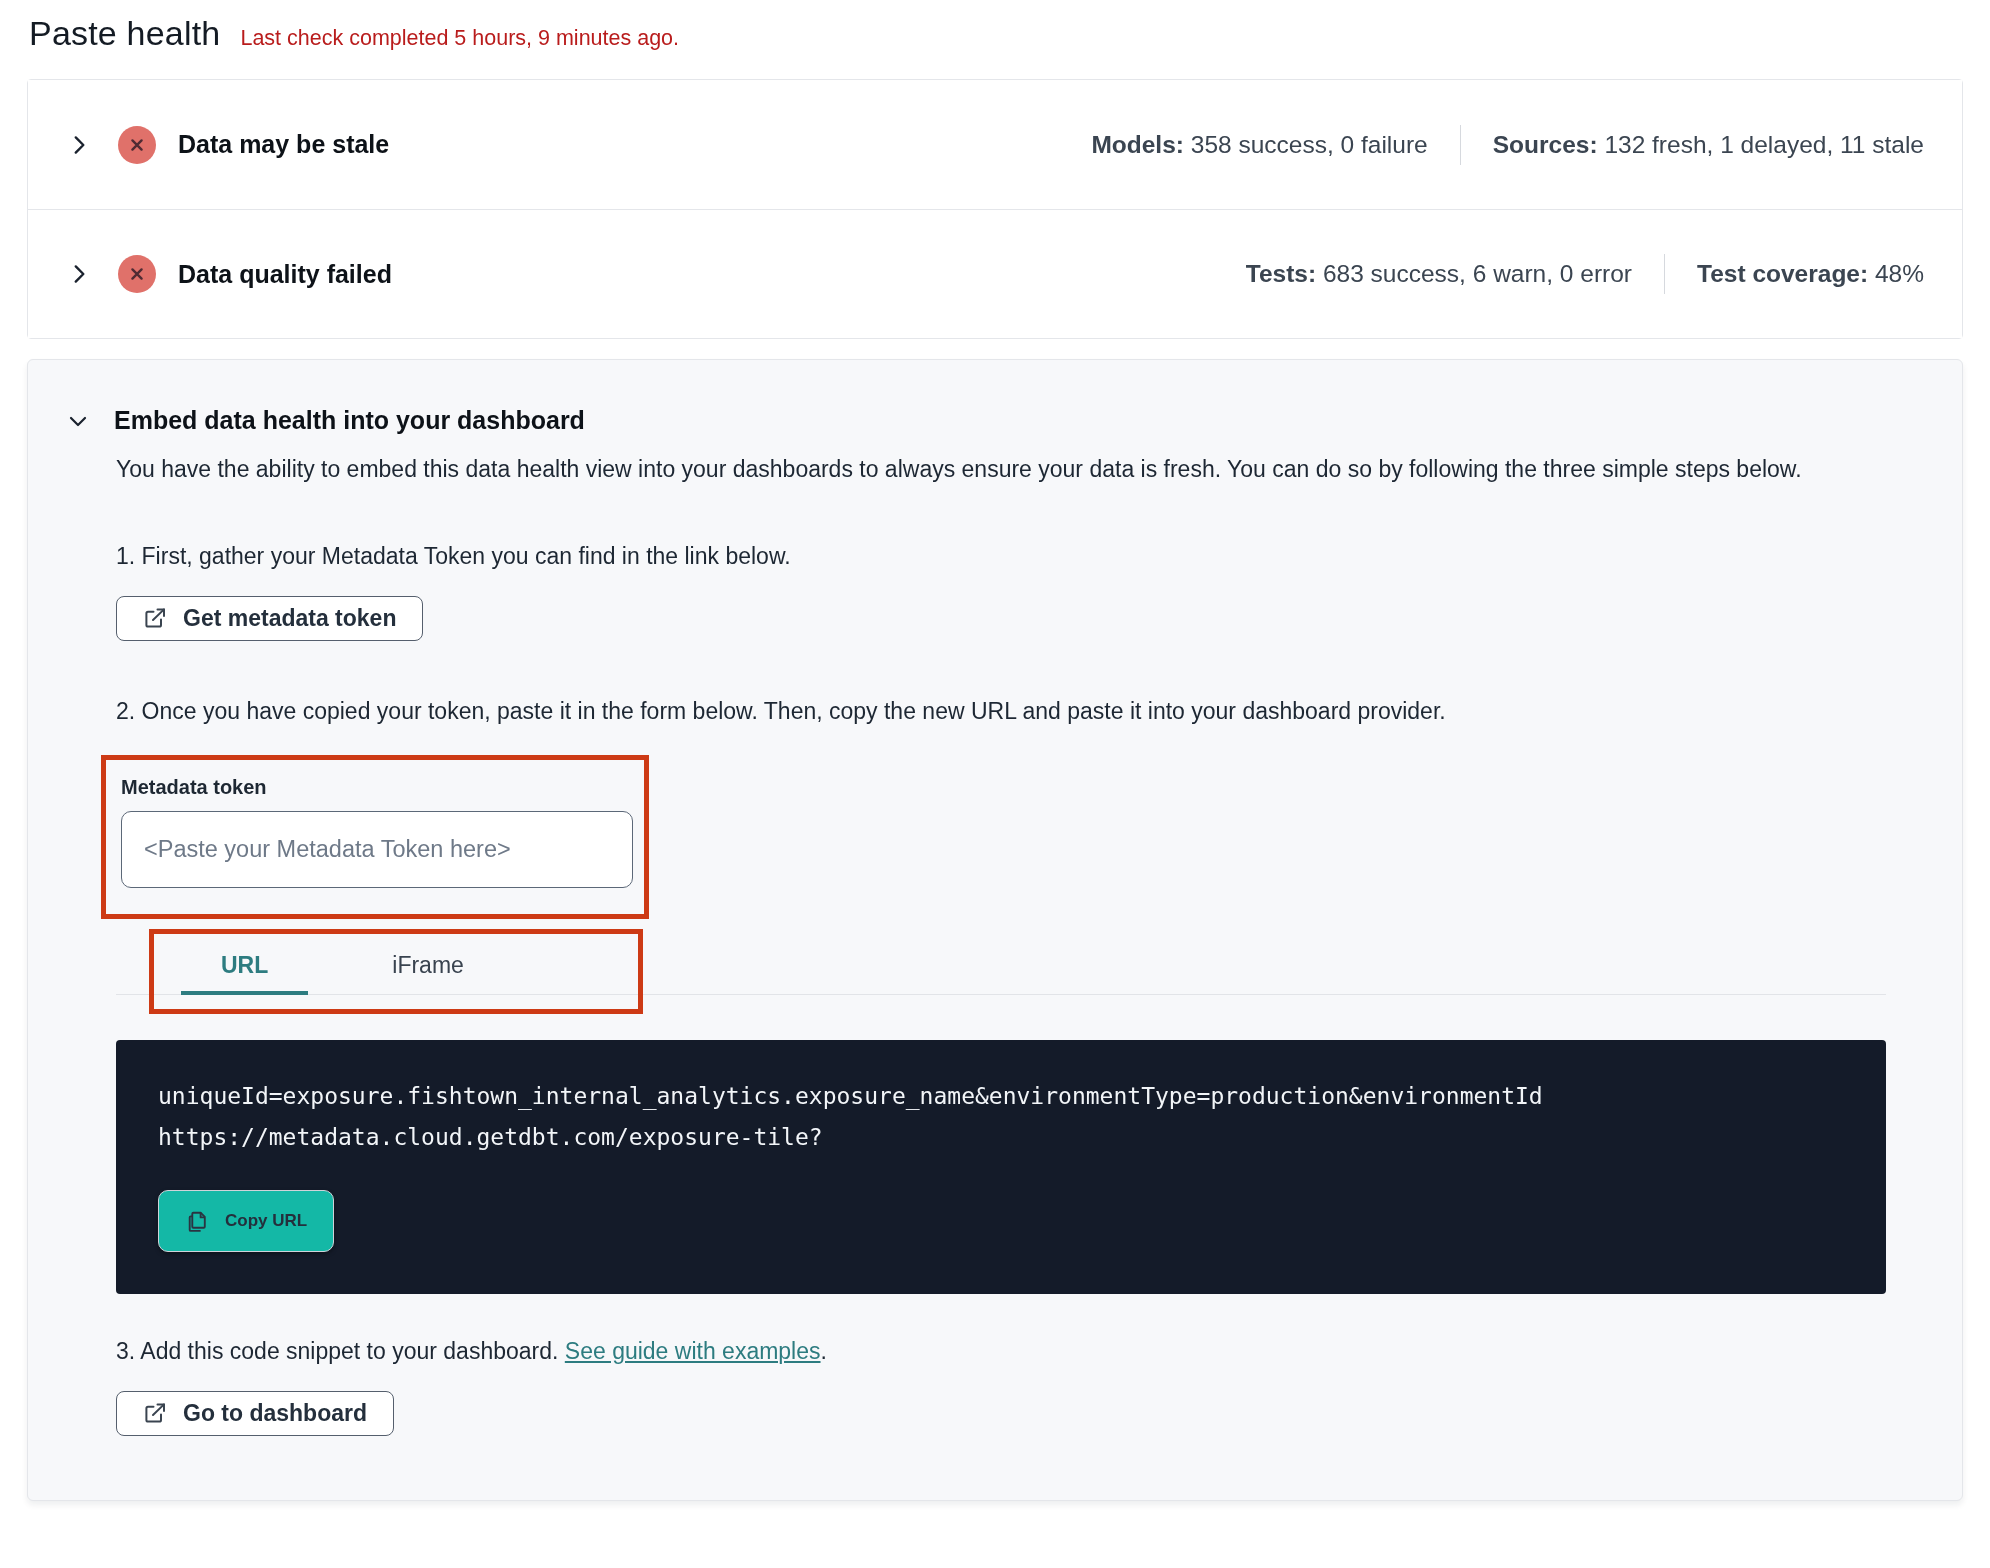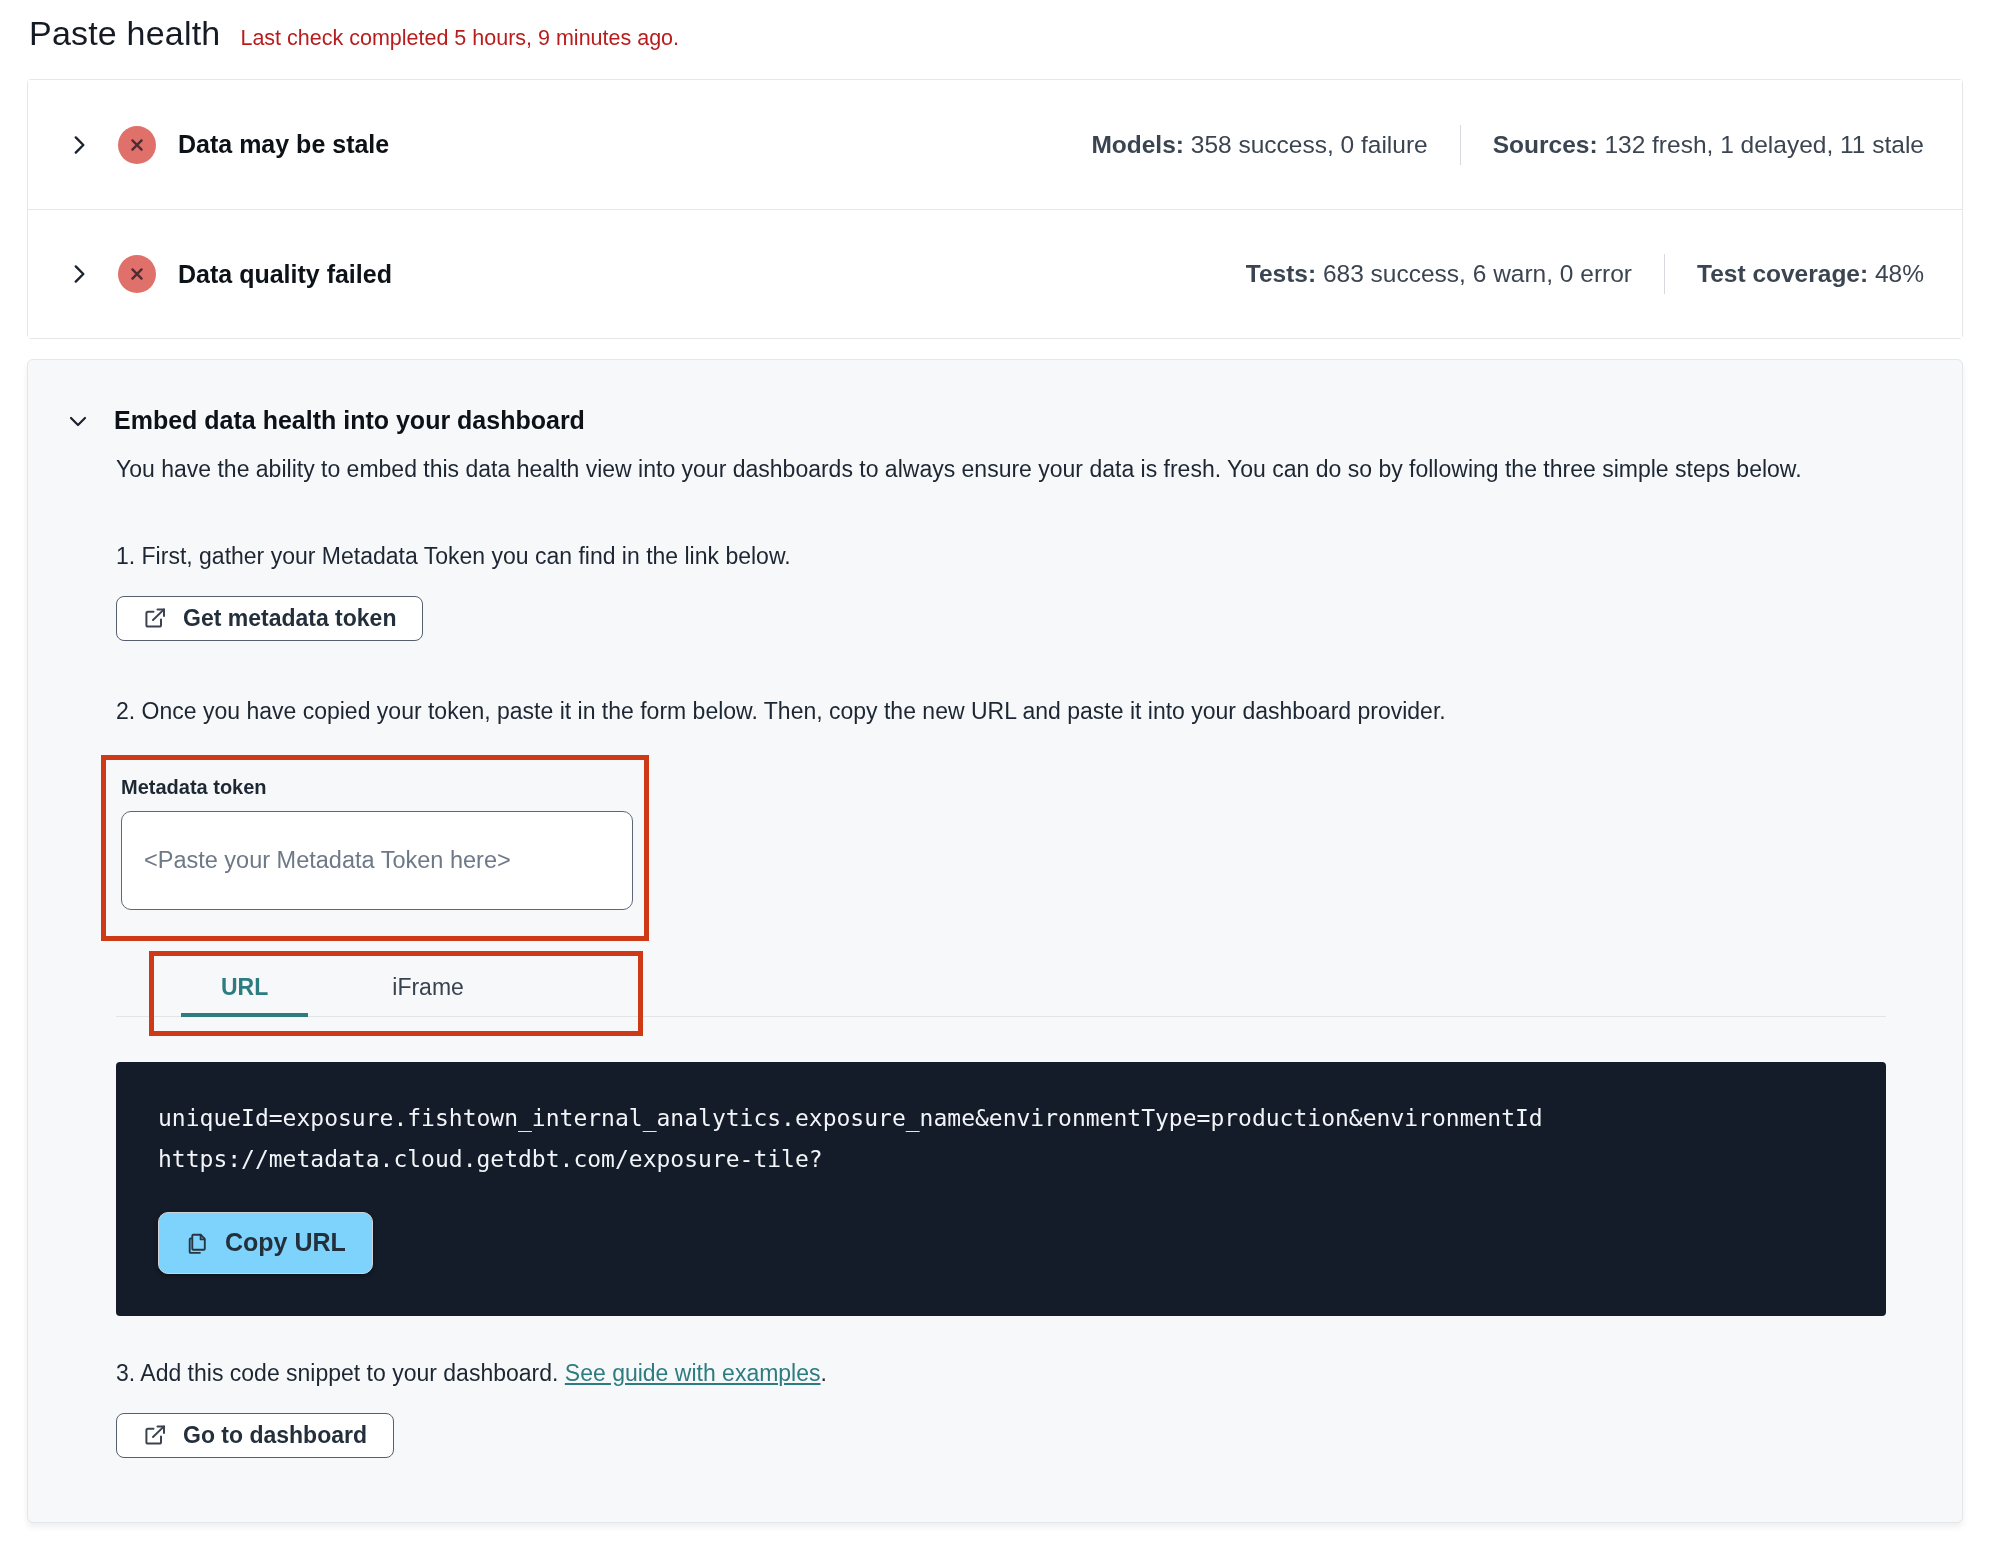--- a/index.html
+++ b/index.html
@@ -42,39 +42,39 @@
   .btn { display:inline-flex; align-items:center; gap:16px; margin-top:26px; height:45px; padding:0 26px;
          background:#fff; border:1.5px solid #555f6d; border-radius:8px;
          font-family:inherit; font-size:23px; font-weight:700; color:#242f3c; cursor:pointer; }
   .btn svg { width:24px; height:24px; color:#3a4450; }
 
   
   .red-box { border:5px solid #cd3a15;margin-left:48px; }
 
   .token-box { margin-top:30px; margin-left:-15px; width:548px; padding:16px 14px 26px 15px; }
   .field-label { font-size:20px; font-weight:700; color:#1e2833; }
-  .token-input { display:block; margin-top:12px; width:512px; height:99px; background:#fff;
+  .token-input { display:block; margin-top:12px; width:512px; height:77px; background:#fff;
                  border:1.5px solid #5c6878; border-radius:10px; padding:0 22px;
                  font-family:inherit; font-size:23.5px; color:#202a36; }
   .token-input::placeholder { color:#6e7988; }
 
   .tabs-area { position:relative; margin-left:-15px; margin-top:10px; }
   .tabs-baseline { position:absolute; left:15px; right:8px; bottom:19px; height:1px; background:#e2e4e8; }
   .tabs-box { position:relative; width:494px; padding:0 0 14px 27px; }
   .tabs { display:flex; gap:44px; }
   .tab { padding:18px 40px 12px; text-align:center; font-size:23px; color:#39434f;
          border-bottom:4px solid transparent; cursor:pointer; }
   .tab.active { color:#2d7c80; font-weight:700; border-bottom-color:#2d7c80; }
 
   .code-block { margin-top:26px; margin-right:8px; background:#141b29; border-radius:4px; padding:36px 42px 42px; }
   .code-text { font-family:"DejaVu Sans Mono","Liberation Mono",monospace; font-size:23px;
                line-height:41px; color:#f2f5f8; white-space:pre; }
   .copy-btn { display:inline-flex; align-items:center; gap:15px; margin-top:32px; height:62px; padding:0 26px;
-              background:#7dd3fc; border:1px solid #cfd3d9; border-radius:10px;
-              font-family:inherit; font-size:25px; font-weight:700; color:#242f3c; cursor:pointer;
+              background:#14b8a6; border:1px solid #cfd3d9; border-radius:10px;
+              font-family:inherit; font-size:17px; font-weight:700; color:#242f3c; cursor:pointer;
               box-shadow:0 2px 4px rgba(0,0,0,.35); }
   .copy-btn svg { width:25px; height:25px; color:#2a3441; }
 
   .step3 { margin-top:44px; }
   .guide-link { color:#2d7c80; text-decoration:underline; cursor:pointer; }
 </style>
 </head>
 <body>
 
 <div class="page">

